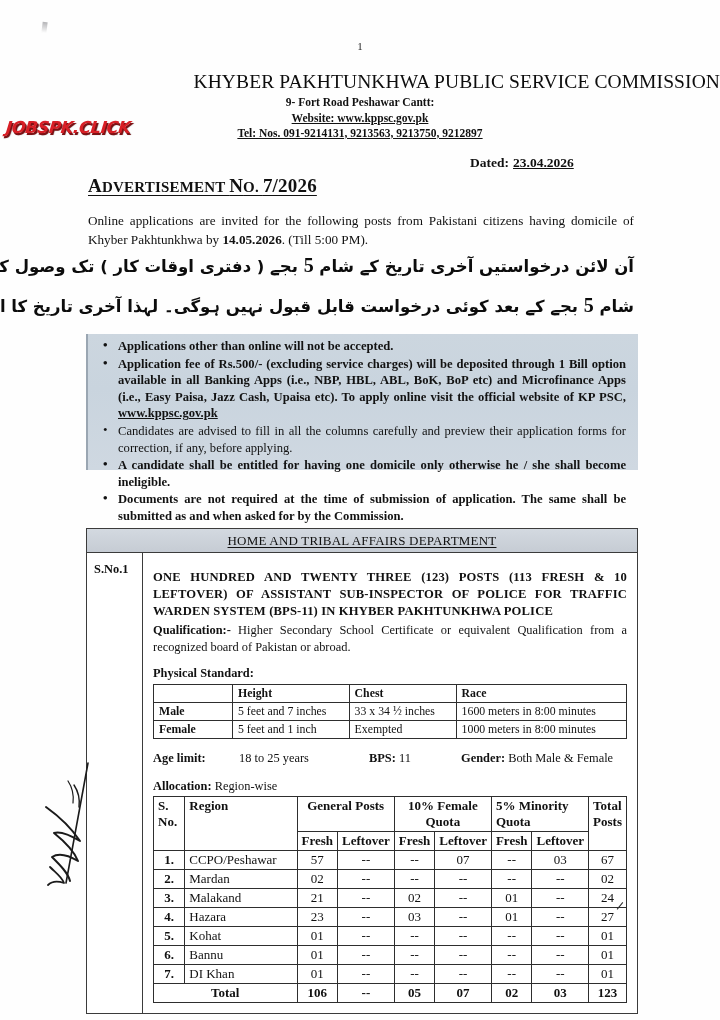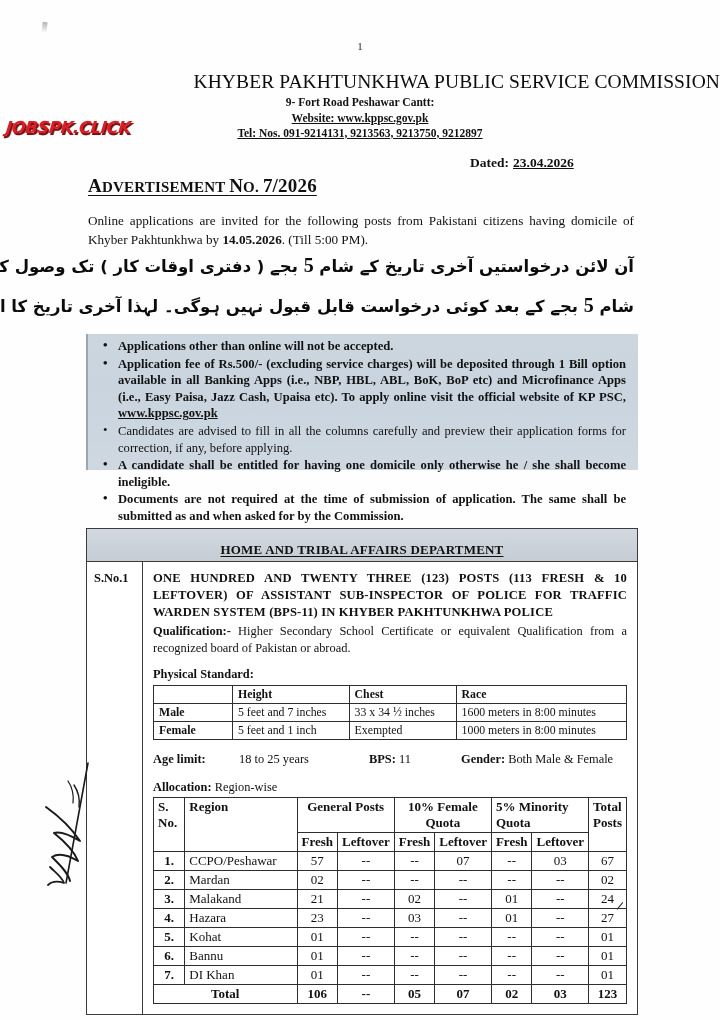--- a/index.html
+++ b/index.html
@@ -185,44 +185,44 @@
     border: 1.3px solid #3b3b3b;
     box-sizing: border-box;
     background: #fff;
   }
   .dept-band {
     background: #cfd5dc;
     background: linear-gradient(180deg,#d3d9e0,#c6ccd4);
     border-bottom: 1.3px solid #3b3b3b;
     text-align: center;
     font-size: 13px;
-    font-weight: bold;
+    font-weight: normal;
     letter-spacing: .2px;
-    padding: 13px 0 3px 0;
+    padding: 4px 0 3px 0;
     text-decoration: underline;
     text-underline-offset: 2px;
   }
   .post-row {
     display: flex;
     align-items: flex-start;
   }
   .sno-cell {
     width: 56px;
     flex: 0 0 56px;
     border-right: 1.3px solid #3b3b3b;
     font-size: 12.4px;
     font-weight: bold;
     padding: 9px 0 0 7px;
     box-sizing: border-box;
     align-self: stretch;
     position: relative;
   }
   .post-body {
     flex: 1;
-    padding: 8px 10px 10px 10px;
+    padding: 16px 10px 10px 10px;
     box-sizing: border-box;
   }
   .post-title {
     font-size: 12.6px;
     font-weight: bold;
     line-height: 17px;
     text-align: justify;
     letter-spacing: .15px;
   }
   .qual {

